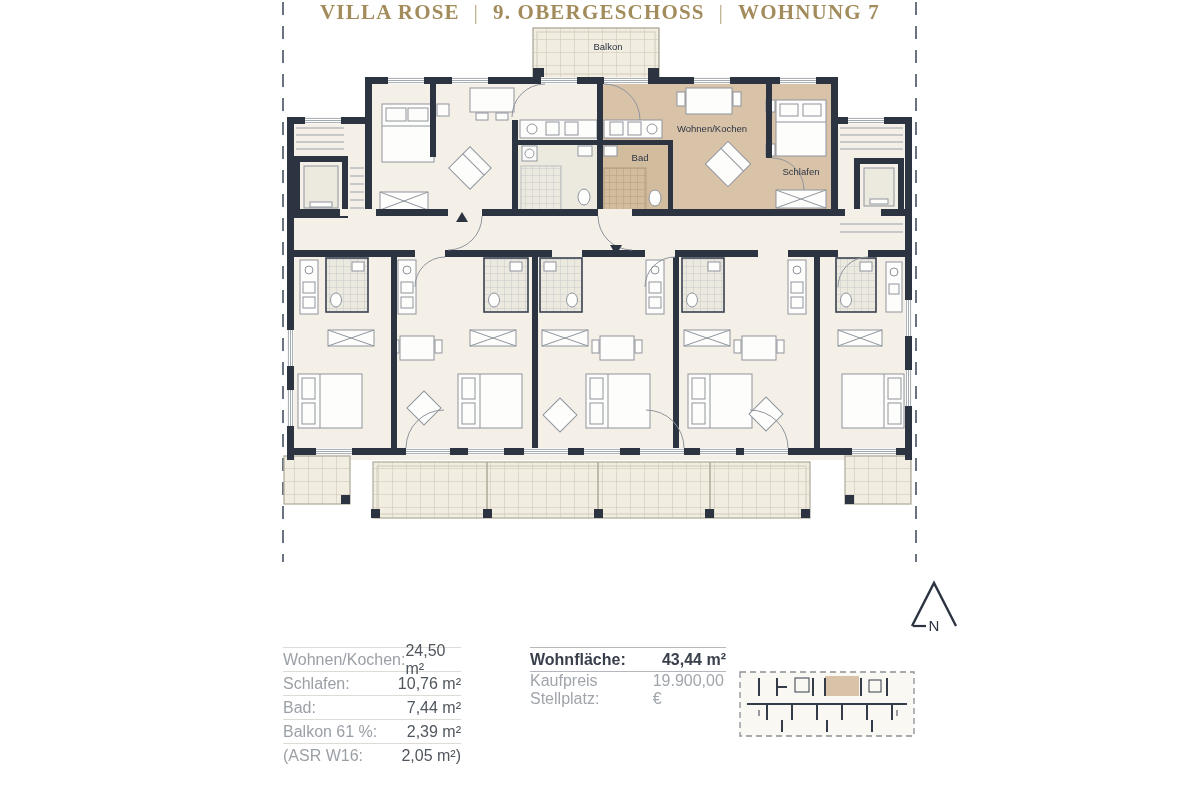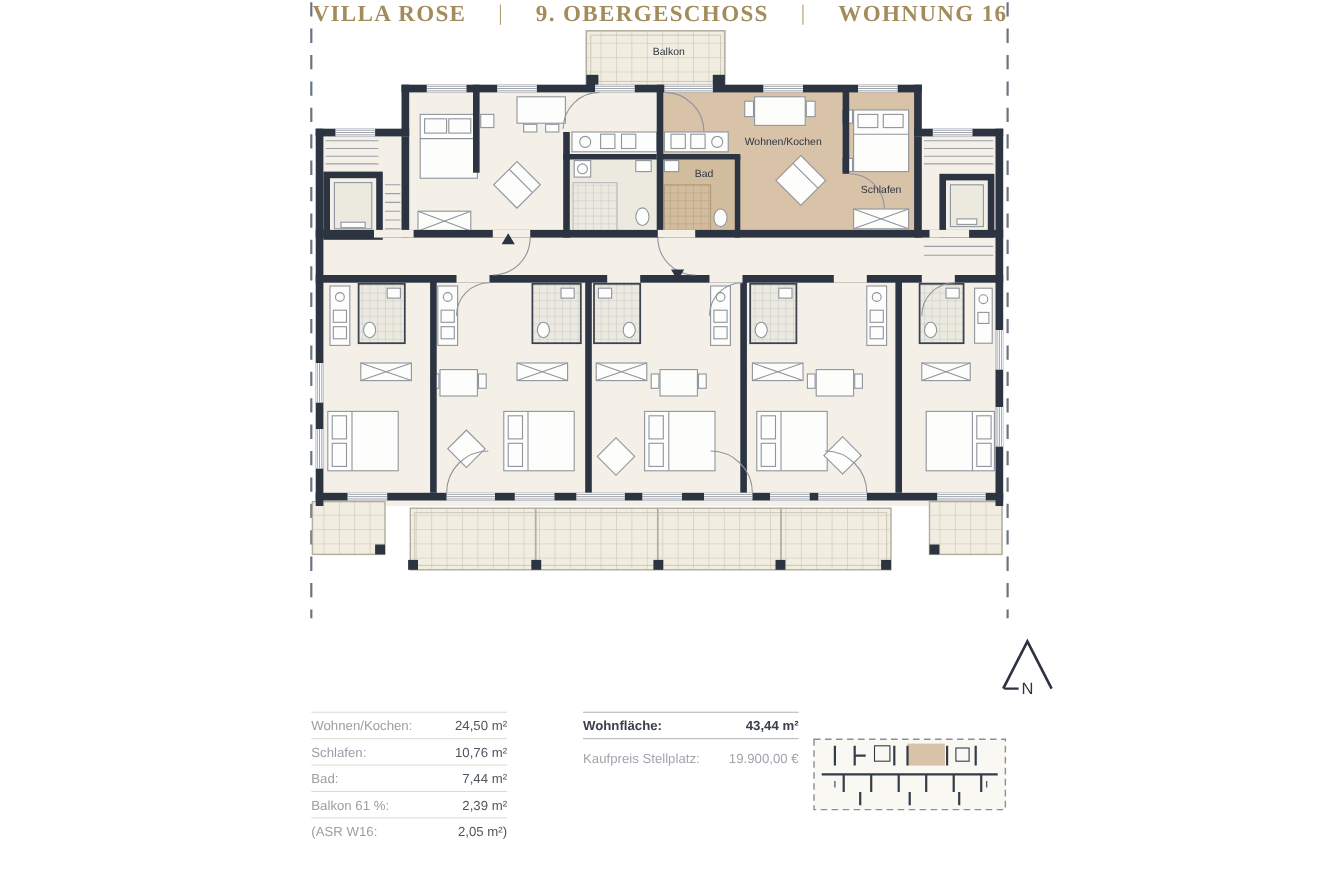--- a/index.html
+++ b/index.html
@@ -1,23 +1,23 @@
 <!DOCTYPE html>
 <html><head>
 <meta charset="utf-8">
 <style>
   html,body{margin:0;padding:0;}
   body{width:1200px;height:800px;background:#ffffff;font-family:"Liberation Sans",sans-serif;position:relative;overflow:hidden;}
   .abs{position:absolute;}
   
-  .title-row{left:0;top:588;width:1200px;display:flex;justify-content:center;align-items:center;gap:29px;
+  .title-row{left:0;top:588;width:1200px;display:flex;justify-content:center;align-items:center;gap:14px;
     font-family:"Liberation Serif",serif;font-size:21px;letter-spacing:1.2px;color:#a38c5c;font-weight:600;}
   .title-row .sep{font-weight:400;color:#b3a077;font-size:20px;}
   
-  .info-table{font-size:12px;color:#555b63;}
+  .info-table{font-size:16px;color:#555b63;}
   .info-table .row{display:flex;justify-content:space-between;align-items:center;height:23px;border-bottom:1px solid #dcdcd6;}
   .info-table .row:last-child{border-bottom:none;}
   .info-table{border-top:1px solid #dcdcd6;}
   .info-table .lbl{color:#9aa0a6;}
   .info-table .val{color:#50565e;}
   .price-table{border-top:1px solid #b4b8bd;}
   .price-table .row{border-bottom:1px solid #b4b8bd;}
   .price-table .row.light{border-bottom:none;}
   .price-table .row.bold .lbl,.price-table .row.bold .val{color:#39404b;font-weight:bold;}
   .price-table .row.light .lbl,.price-table .row.light .val{color:#a0a5ab;font-weight:normal;margin-top:12px;}
@@ -425,21 +425,21 @@
   <text x="712" y="132" text-anchor="middle" font-size="9.5" fill="#2c3442">Wohnen/Kochen</text>
   <text x="640" y="161" text-anchor="middle" font-size="9.5" fill="#2c3442">Bad</text>
   <text x="801" y="175" text-anchor="middle" font-size="9.5" fill="#2c3442">Schlafen</text>
 </svg>
 
 <div class="abs title-row">
   <span>VILLA ROSE</span>
   <span class="sep">|</span>
   <span>9. OBERGESCHOSS</span>
   <span class="sep">|</span>
-  <span>WOHNUNG 16</span>
+  <span>WOHNUNG 7</span>
 </div>
 
 <svg class="abs" style="left:903px;top:574px;" width="62" height="62" viewBox="0 0 62 62">
   <path d="M9,52 L31,9 L53,52" fill="none" stroke="#2c3442" stroke-width="2.4"></path>
   <line x1="10" y1="52" x2="23" y2="52" stroke="#2c3442" stroke-width="2.2"></line>
   <text x="31" y="57" text-anchor="middle" font-size="15" fill="#2c3442">N</text>
 </svg>
 
 <div class="abs info-table" style="left:283px;top:647px;width:178px;">
   <div class="row">

